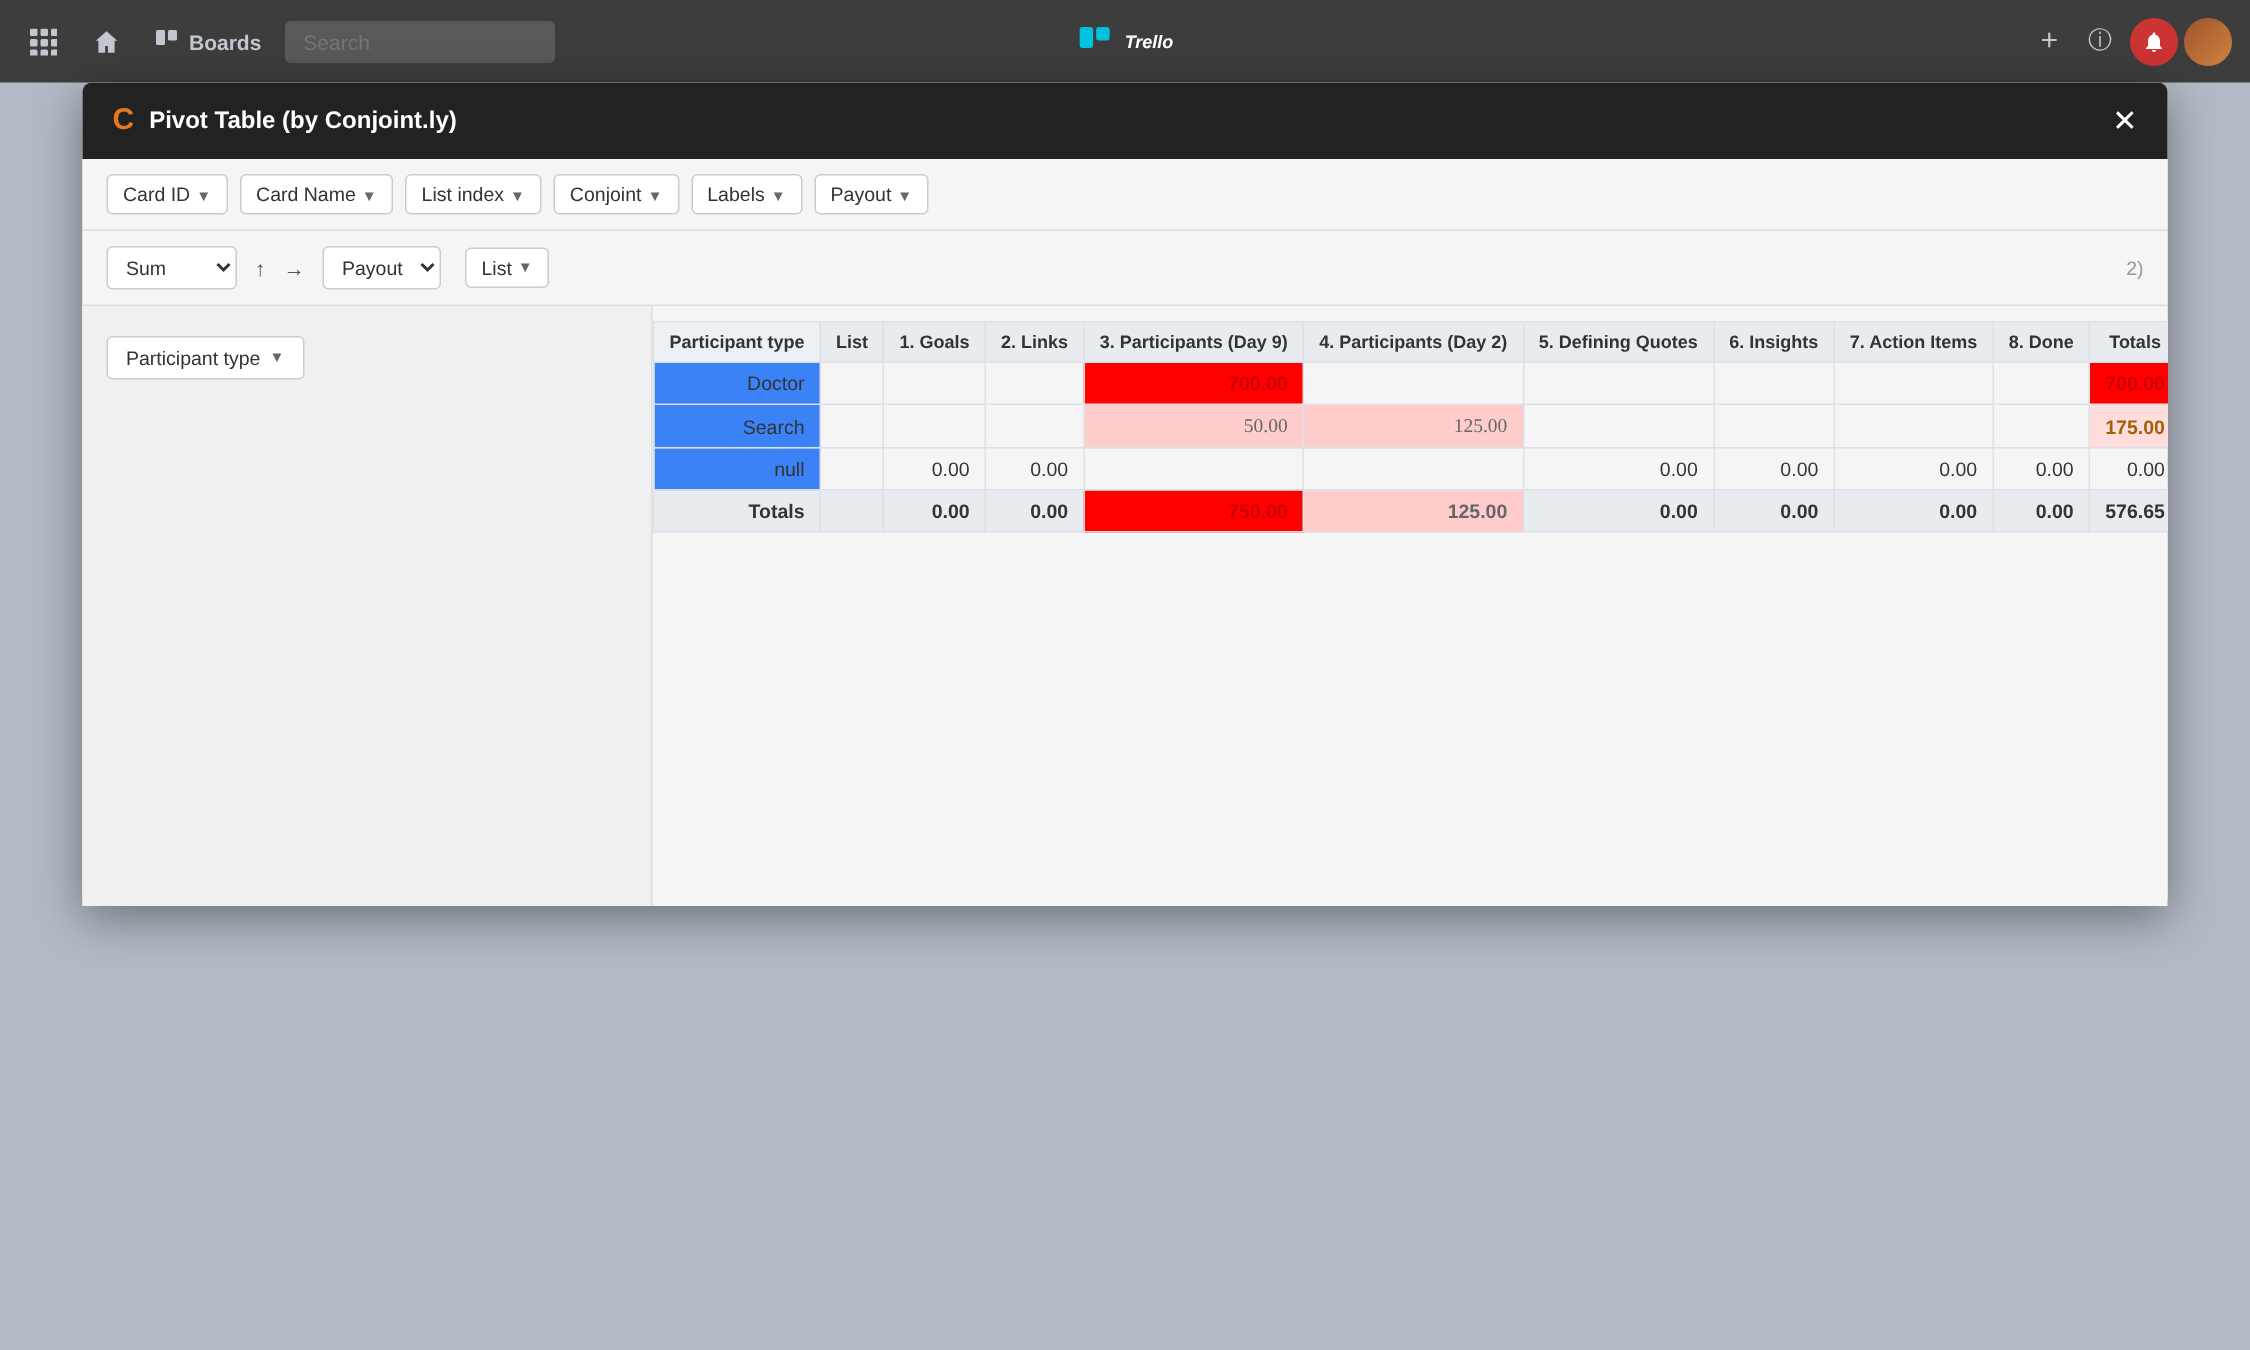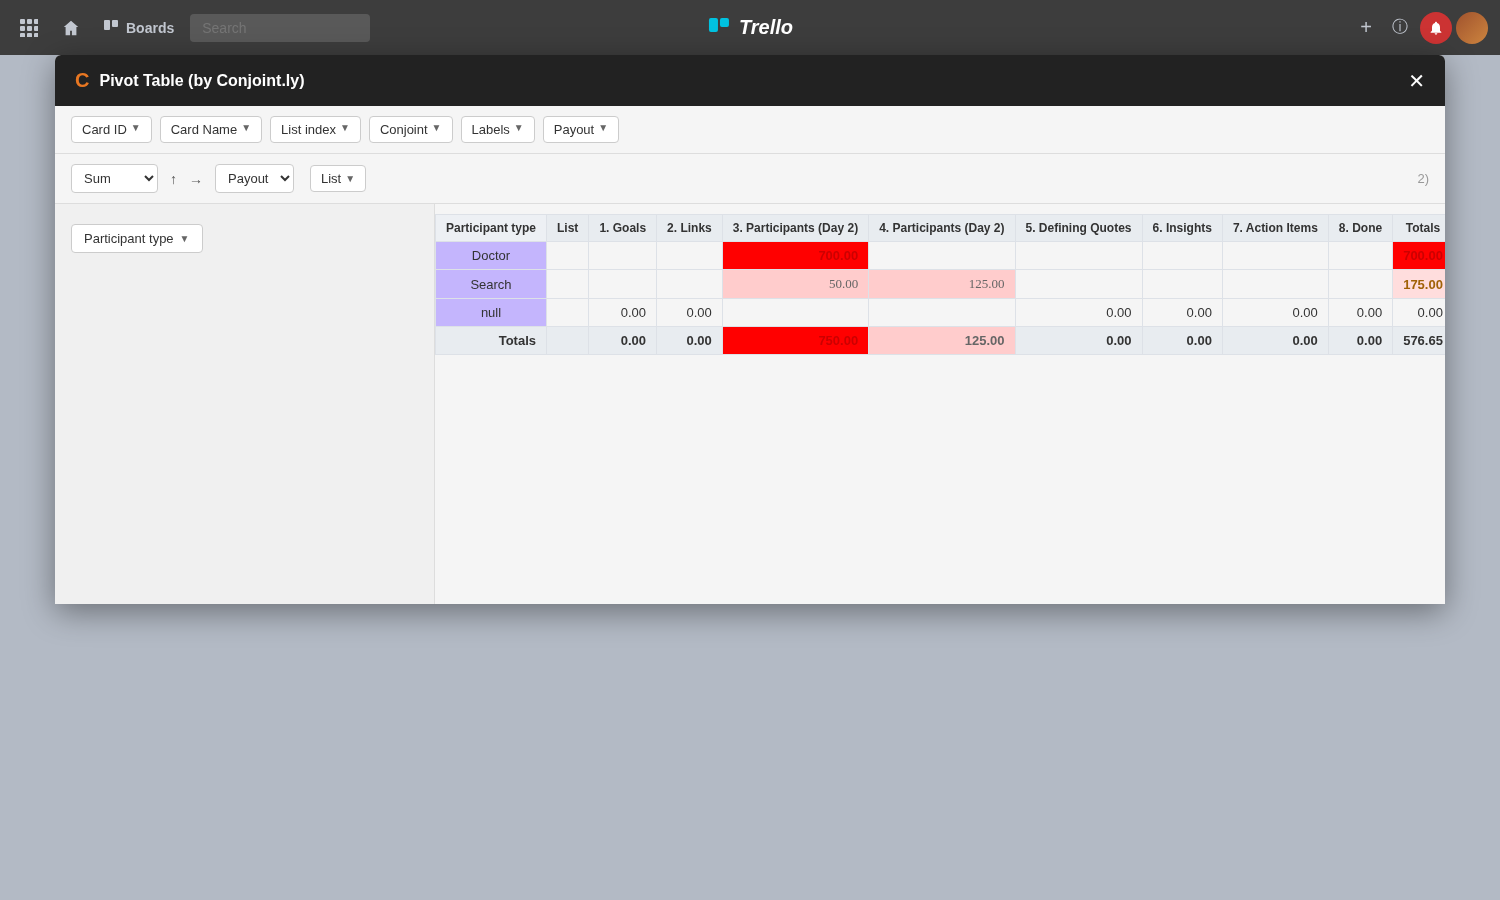--- a/index.html
+++ b/index.html
@@ -139,21 +139,21 @@
       border-bottom: 1px solid #ddd;
     }
     .col-btn {
       background: #fff;
       border: 1px solid #ccc;
       border-radius: 4px;
       padding: 5px 10px;
       font-size: 13px;
       cursor: pointer;
       display: flex;
-      align-items: flex-start;
+      align-items: flex-end;
       gap: 4px;
       color: #333;
     }
     .chevron { font-size: 10px; color: #666; }
 
     
     .controls-row {
       background: #f5f5f5;
       padding: 10px 16px;
       display: flex;
@@ -242,22 +242,22 @@
       padding: 6px 10px;
       text-align: right;
       white-space: nowrap;
     }
     .pivot-table th {
       background: #e8ecf0;
       font-weight: 600;
       text-align: center;
     }
     .pivot-table td.row-label {
-      text-align: center;
-      background: #c4b5fd;
+      text-align: right;
+      background: #3b82f6;
       font-weight: 500;
     }
     .pivot-table td.totals-label {
       text-align: right;
       background: #e8ecf0;
       font-weight: 600;
     }
     .pivot-table tr.totals-row td {
       background: #e8ecf0;
       font-weight: 600;
@@ -323,21 +323,21 @@
       </svg>
     <span>Boards</span>
   </button>
   <input class="search-bar" type="text" placeholder="Search" style="">
 
   <div class="trello-logo">
     <svg width="24" height="24" viewBox="0 0 24 24" fill="#00c2e0">
         <rect x="2" y="2" width="9" height="14" rx="2"></rect>
         <rect x="13" y="2" width="9" height="9" rx="2"></rect>
       </svg>
-    <span style="font-size:20px;font-weight:800;color:#fff;font-style:italic;">Trello</span>
+    <span style="font-size:12px;font-weight:800;color:#fff;font-style:italic;">Trello</span>
   </div>
 
   <div class="nav-right">
     <button class="nav-icon-btn" style="font-size:20px;color:#c2c7d0;">+</button>
     <button class="nav-icon-btn" style="font-size:16px;color:#c2c7d0;">ⓘ</button>
     <button class="nav-circle-btn">
       <svg width="16" height="16" viewBox="0 0 24 24" fill="white">
           <path d="M12 22c1.1 0 2-.9 2-2h-4c0 1.1.9 2 2 2zm6-6V11c0-3.07-1.64-5.64-4.5-6.32V4c0-.83-.67-1.5-1.5-1.5s-1.5.67-1.5 1.5v.68C7.63 5.36 6 7.92 6 11v5l-2 2v1h16v-1l-2-2z"></path>
         </svg>
     </button>
@@ -415,21 +415,21 @@
       </div>
 
       <div class="pivot-table-container">
         <table class="pivot-table">
           <thead>
             <tr class="header-row-1">
               <th class="header-spacer" rowspan="2">Participant type</th>
               <th>List</th>
               <th>1. Goals</th>
               <th>2. Links</th>
-              <th>3. Participants (Day 2)</th>
+              <th>3. Participants (Day 9)</th>
               <th>4. Participants (Day 2)</th>
               <th>5. Defining Quotes</th>
               <th>6. Insights</th>
               <th>7. Action Items</th>
               <th>8. Done</th>
               <th>Totals</th>
             </tr>
           </thead>
           <tbody>
 

